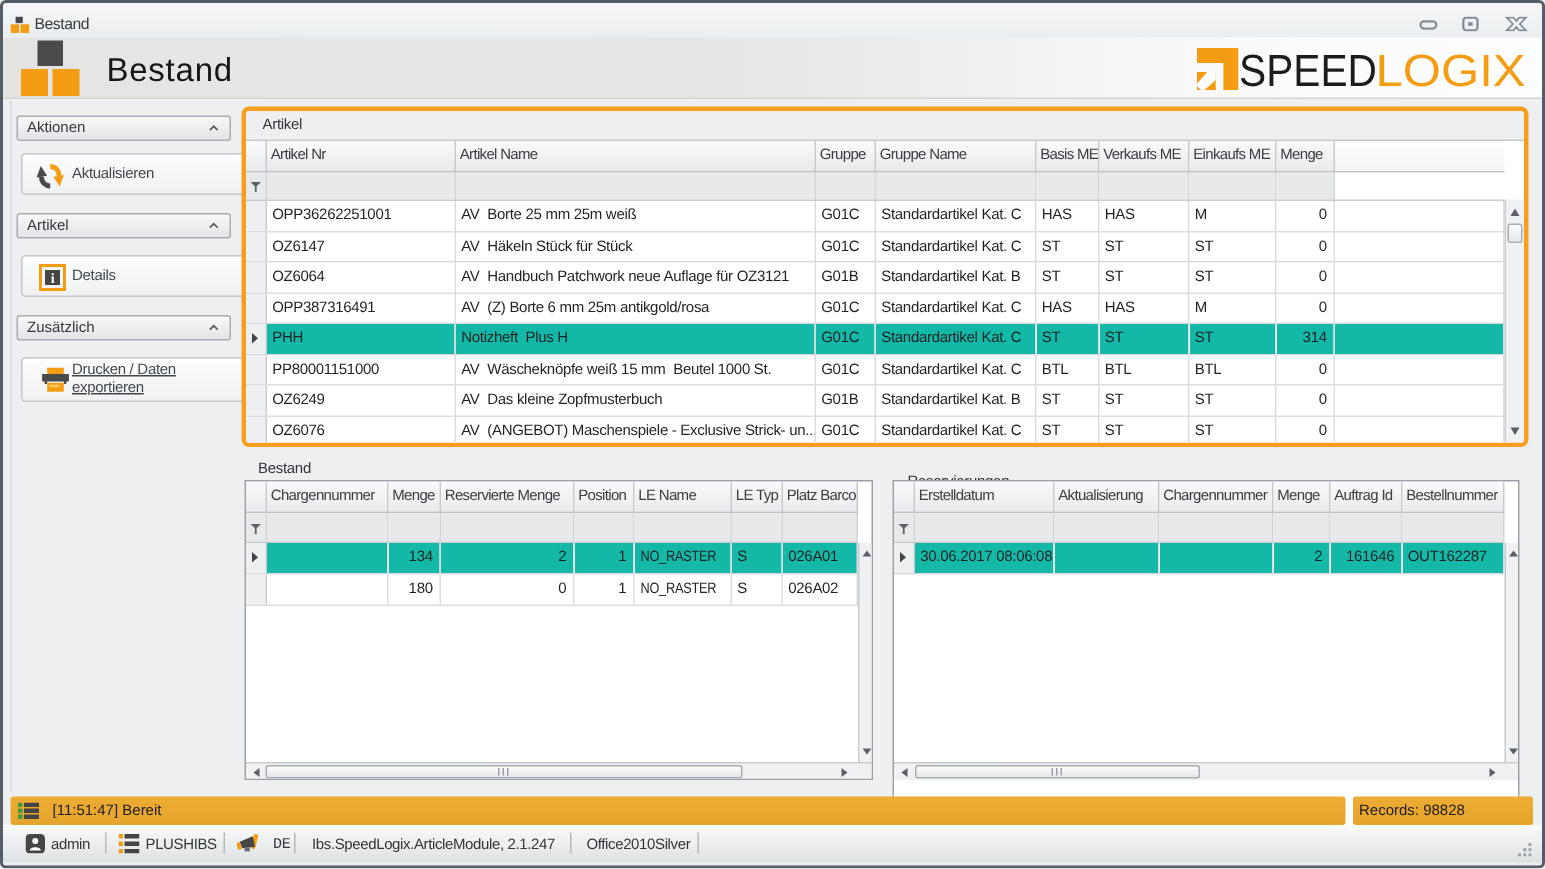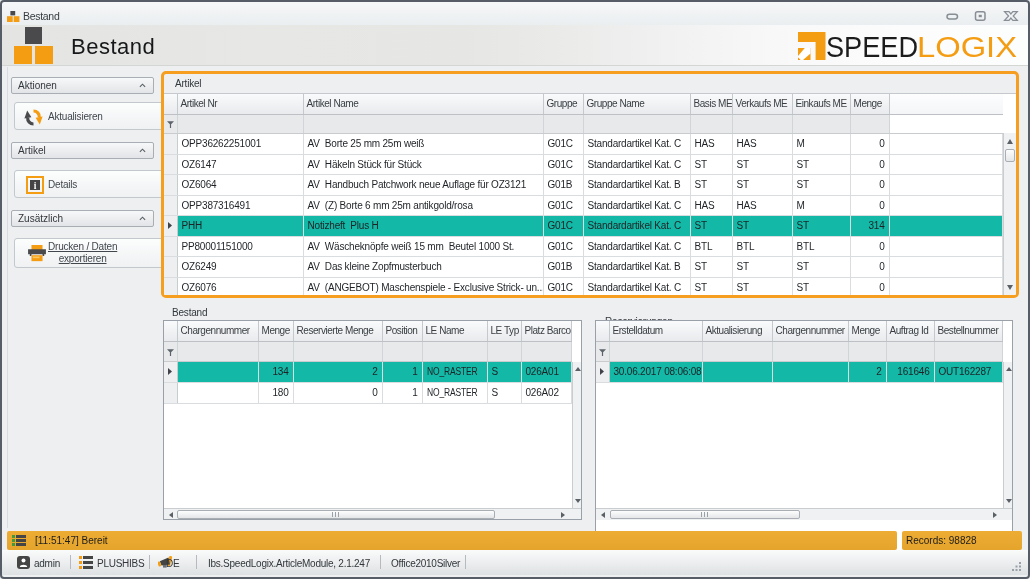--- a/index.html
+++ b/index.html
@@ -22,21 +22,21 @@
 .bigicon .o { position:absolute; background:#f49c12; }
 .headtitle { position:absolute; left:71px; top:34px; font-size:22px; letter-spacing:0.5px; color:#17181a; }
 .logobox { position:absolute; left:762px; top:24px; width:261px; height:42px; }
 
 
 .grouphead { position:absolute; left:11px; width:143px; height:17px;
   background:linear-gradient(#f7f8f9,#e2e4e7); border:1px solid #a9aeb4; border-radius:2px;
   font-size:10px; color:#33373b; line-height:15px; padding-left:6px; }
 .grouphead .chev { position:absolute; right:7px; top:5px; width:7px; height:5px; }
 .sbtn { position:absolute; left:14px; width:160px; background:linear-gradient(#fcfdfd,#eff1f2);
-  border:1px solid #c3c8cd; border-radius:3px; font-size:10px; letter-spacing:-0.2px; color:#42474d;text-align:center; }
+  border:1px solid #c3c8cd; border-radius:3px; font-size:10px; letter-spacing:-0.2px; color:#42474d; }
 .sbtn .lbl { position:absolute; left:33px; top:50%; transform:translateY(-50%); }
 
 
 .caption { position:absolute; font-size:10px; letter-spacing:-0.2px; color:#33373b; }
 table.grid { border-collapse:collapse; table-layout:fixed; background:#fff; }
 table.grid td { font-size:10px; letter-spacing:-0.2px; color:#1e2226; padding:0 4px; white-space:nowrap; overflow:hidden;
   border-right:1px solid #dadde0; border-bottom:1px solid #dadde0; vertical-align:middle; }
 table.grid tr.hdr td { background:linear-gradient(#f9fafb,#e8eaed); color:#3a3e42; padding:0 3px; letter-spacing:-0.45px;
   border-right:1px solid #c5c9cd; border-bottom:1px solid #bdc1c6; }
 table.grid tr.flt td { background:#e7e9eb; border-right:1px solid #d2d5d8; border-bottom:1px solid #c9cccf; }
@@ -467,21 +467,21 @@
         <rect x="4" y="10" width="10" height="3" fill="#454545"></rect>
     </svg>
     <div class="item" style="left:95px;">PLUSHIBS</div>
     <div class="bsep" style="left:147px;"></div>
     <svg style="position:absolute; left:156px; top:6px;" width="15" height="12" viewBox="0 0 15 12">
       <rect x="10.2" y="0" width="3" height="10" rx="1" transform="rotate(14 11.7 5)" fill="#f49c12"></rect>
       <path d="M10.5 1.5 L12 8.5 L3.5 9.5 L1.8 5.2 Z" fill="#454545"></path>
       <rect x="0" y="5.5" width="2.6" height="5" rx="1" transform="rotate(-18 1.3 8)" fill="#f49c12"></rect>
       <rect x="5" y="9" width="3.6" height="2.6" fill="#6a7076"></rect>
     </svg>
-    <div class="item" style="left:164px;">DE</div>
+    <div class="item" style="left:180px;font-family:Liberation Mono, monospace;">DE</div>
     <div class="bsep" style="left:194px;"></div>
     <div class="item" style="left:206px;">Ibs.SpeedLogix.ArticleModule, 2.1.247</div>
     <div class="bsep" style="left:378px;"></div>
     <div class="item" style="left:389px;">Office2010Silver</div>
     <div class="bsep" style="left:463px;"></div>
     <svg style="position:absolute; right:7px; bottom:4px;" width="9" height="9" viewBox="0 0 9 9">
       <rect x="7" y="0" width="2" height="2" fill="#9aa0a7"></rect>
       <rect x="7" y="3.5" width="2" height="2" fill="#9aa0a7"></rect>
         <rect x="3.5" y="3.5" width="2" height="2" fill="#9aa0a7"></rect>
       <rect x="7" y="7" width="2" height="2" fill="#9aa0a7"></rect>

